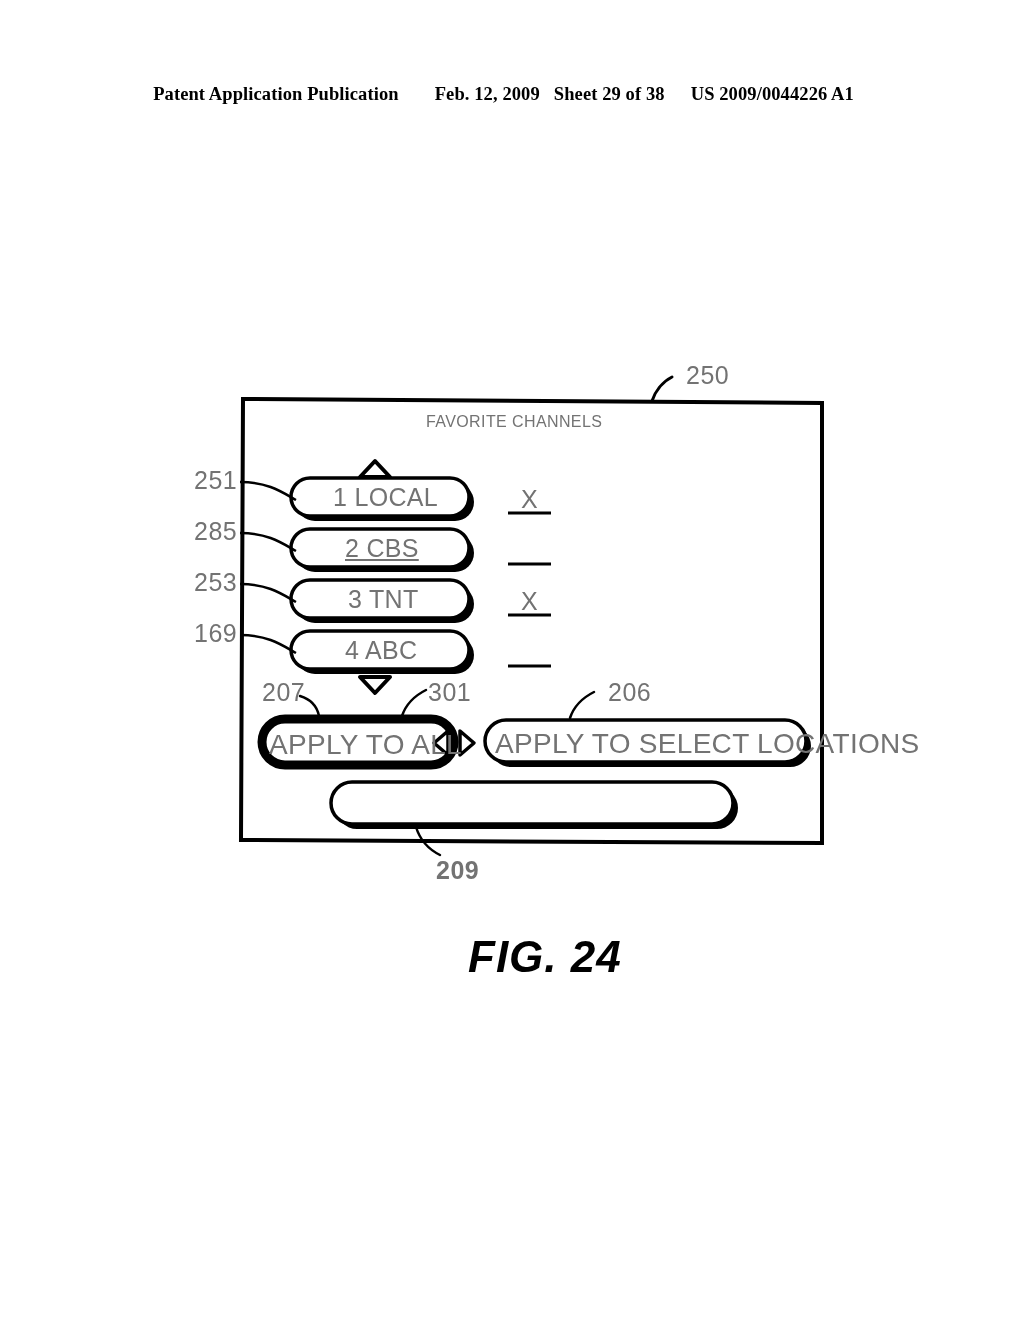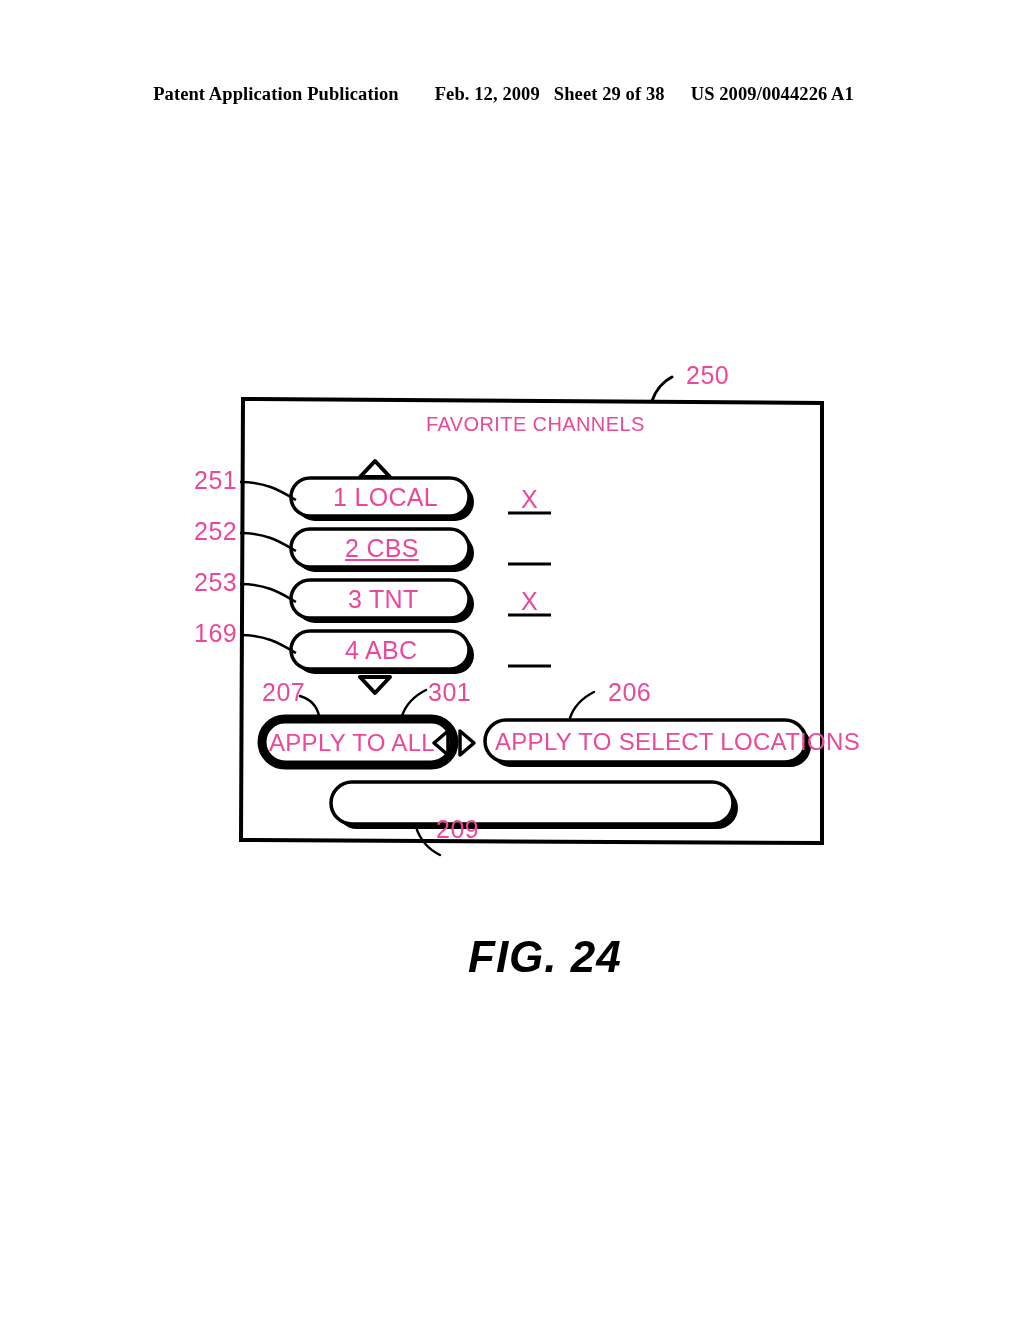--- a/index.html
+++ b/index.html
@@ -52,40 +52,40 @@
     width: 1024px;
     height: 1320px;
     overflow: visible;
   }
 
   
   .fig-text {
     position: absolute;
     white-space: nowrap;
     font-family: "Liberation Sans", sans-serif;
-    color: #ec4899;
+    color: #737373;
     line-height: 1;
   }
   .ref-num {
     font-size: 25px;
     letter-spacing: 0.5px;
   }
   .screen-title {
-    font-size: 20px;
+    font-size: 16px;
     letter-spacing: 0.4px;
   }
   .chan-label {
     font-size: 25px;
     letter-spacing: 0.3px;
   }
   .mark-x {
     font-size: 25px;
   }
   .btn-label {
-    font-size: 24px;
+    font-size: 28px;
     letter-spacing: 0.3px;
   }
   .fig-caption {
     position: absolute;
     font-family: "Liberation Sans", sans-serif;
     font-style: italic;
     font-weight: bold;
     font-size: 44px;
     letter-spacing: 1px;
     white-space: nowrap;
@@ -159,36 +159,36 @@
     <rect x="331" y="782" width="402" height="42" rx="21" ry="21" fill="#fff" stroke="#000" stroke-width="3.5"></rect>
 
     <path d="M 416 827 C 420 840 428 849 440 855" fill="none" stroke="#000" stroke-width="2.5" stroke-linecap="round"></path>
   </svg>
 
   <div class="fig-text ref-num" style="left:686px; top:363px;">250</div>
 
   <div class="fig-text screen-title" style="left:426px; top:414px;">FAVORITE CHANNELS</div>
 
   <div class="fig-text ref-num" style="left:194px; top:468px;">251</div>
-  <div class="fig-text ref-num" style="left:194px; top:519px;">252</div>
+  <div class="fig-text ref-num" style="left:194px; top:519px;">285</div>
   <div class="fig-text ref-num" style="left:194px; top:570px;">253</div>
   <div class="fig-text ref-num" style="left:194px; top:621px;">169</div>
 
   <div class="fig-text chan-label" style="left:333px; top:485px;">1 LOCAL</div>
   <div class="fig-text chan-label" style="left:345px; top:536px;text-decoration:underline;">2 CBS</div>
   <div class="fig-text chan-label" style="left:348px; top:587px;">3 TNT</div>
   <div class="fig-text chan-label" style="left:345px; top:638px;">4 ABC</div>
 
   <div class="fig-text mark-x" style="left:521px; top:487px;">X</div>
   <div class="fig-text mark-x" style="left:521px; top:538px;"></div>
   <div class="fig-text mark-x" style="left:521px; top:589px;">X</div>
   <div class="fig-text mark-x" style="left:521px; top:640px;"></div>
 
   <div class="fig-text ref-num" style="left:262px; top:680px;">207</div>
   <div class="fig-text ref-num" style="left:428px; top:680px;">301</div>
   <div class="fig-text ref-num" style="left:608px; top:680px;">206</div>
-  <div class="fig-text ref-num" style="left:436px; top:817px;">209</div>
+  <div class="fig-text ref-num" style="left:436px; top:858px;font-weight:bold;">209</div>
 
   <div class="fig-text btn-label" style="left:269px; top:731px;">APPLY TO ALL</div>
   <div class="fig-text btn-label" style="left:495px; top:730px;">APPLY TO SELECT LOCATIONS</div>
 
   <div class="fig-caption" style="left:468px; top:932px;">FIG. 24</div>
 </div>
 
 </body></html>

